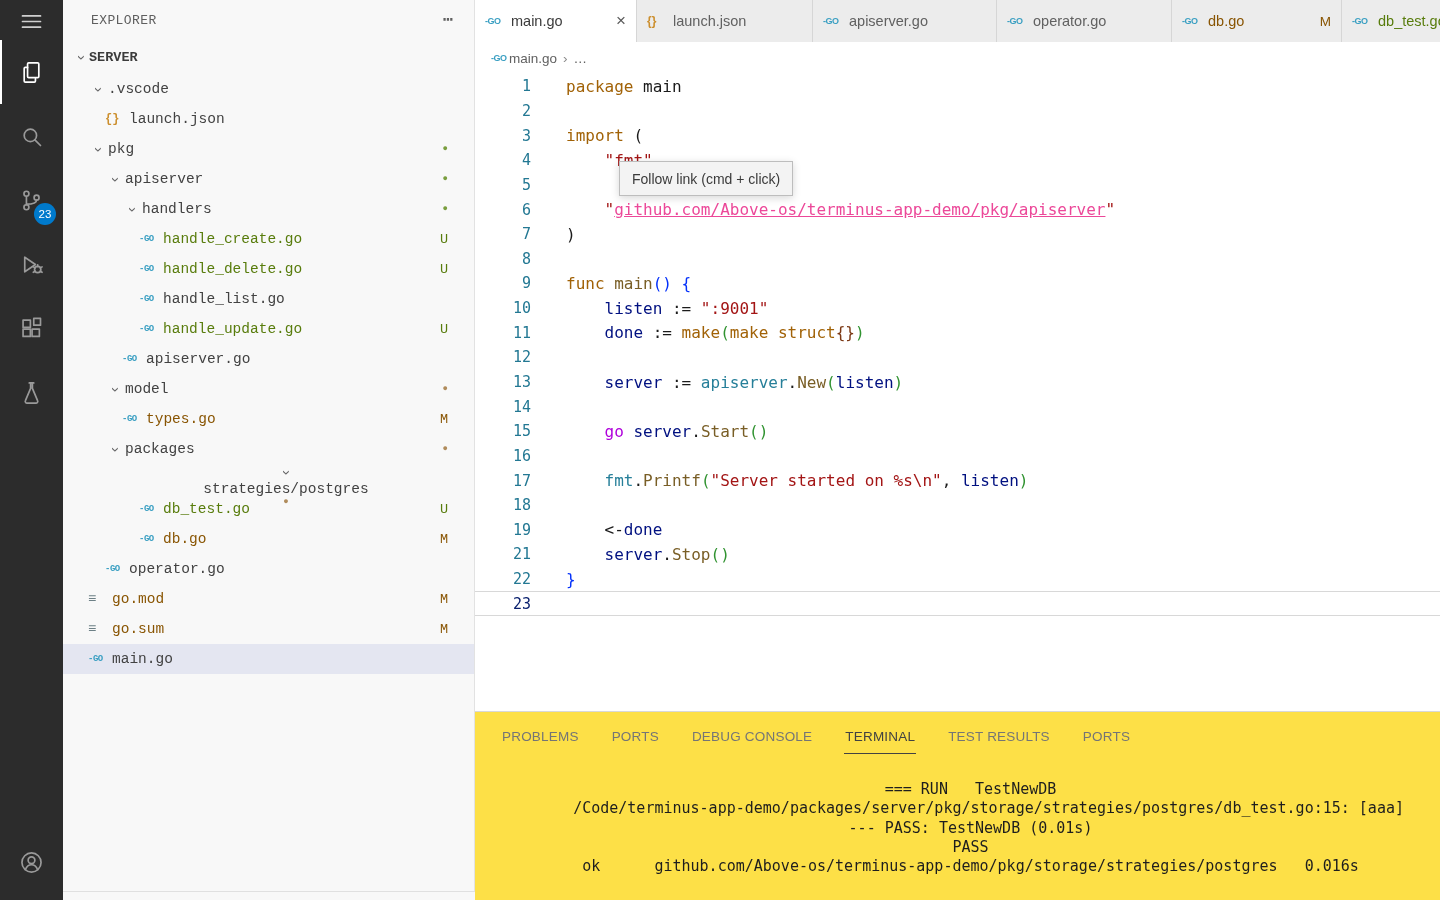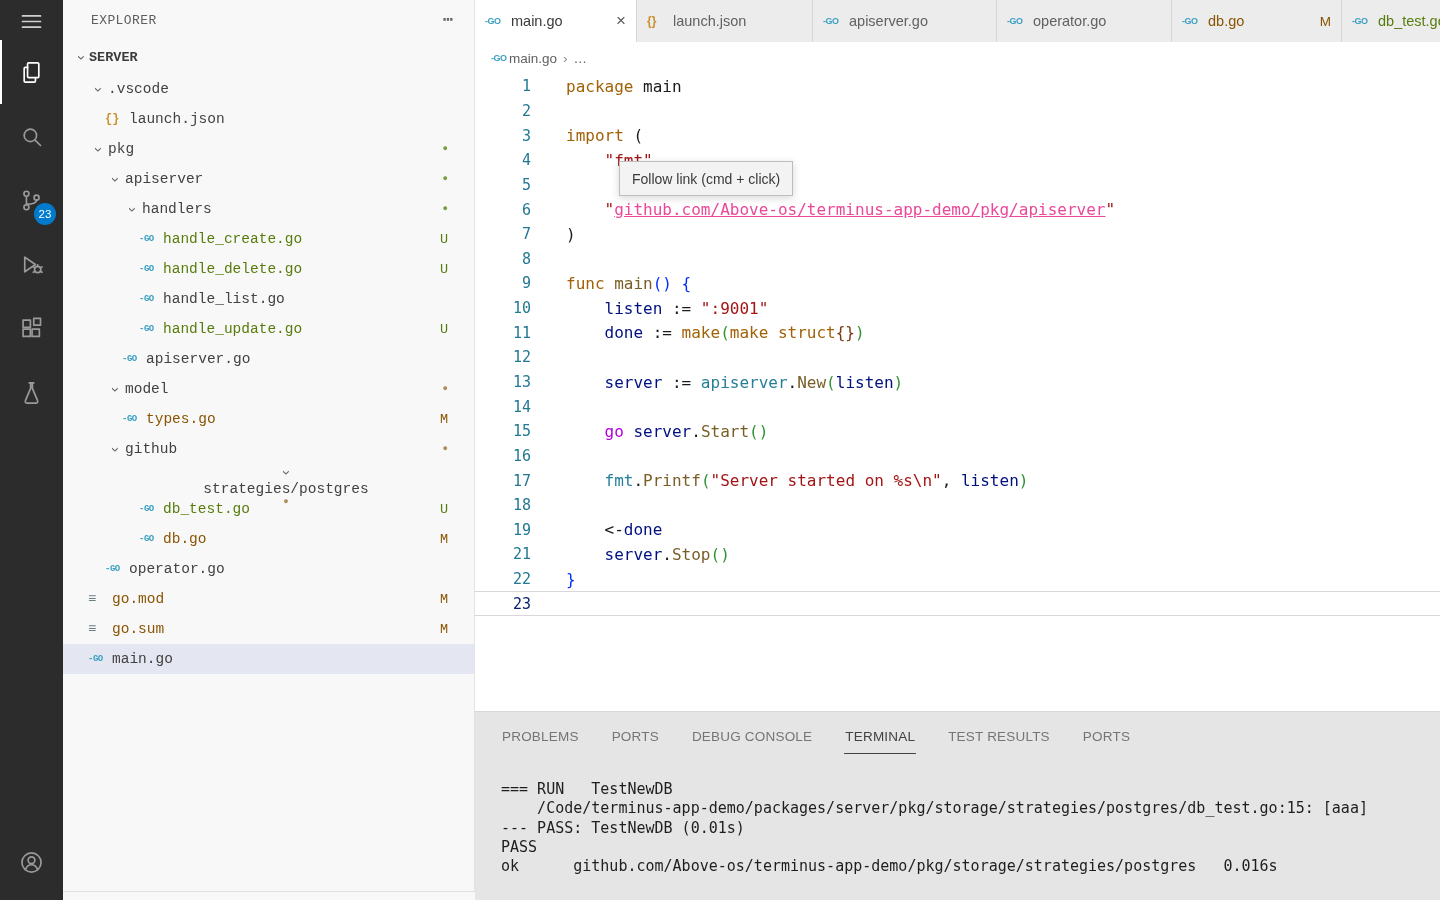--- a/index.html
+++ b/index.html
@@ -84,22 +84,22 @@
   .tok-b1 { color:#0431fa; }
   .tok-b2 { color:#319331; }
   .tok-b3 { color:#7b3814; }
   .tok-link { color:#ec4899; text-decoration:underline; cursor:pointer; }
 
   .tooltip { position:absolute; left:619px; top:161px; height:35px; z-index:20; background:#f3f3f3;
     border:1px solid #bdbdbd; box-shadow:0 2px 8px rgba(0,0,0,.16); display:flex; align-items:center;
     padding:0 12px; font-size:14px; color:#3b3b3b; white-space:nowrap; }
 
   
-  .panel { position:absolute; left:0; top:711px; width:965px; height:189px; background:#e5e5e5;
-    border-top:1px solid #d8d8d8; }
+  .panel { position:absolute; left:0; top:711px; width:965px; height:189px; background:#fde047;
+    border-top:1px solid #d8d8d8;text-align:center; }
   .panel-tabs { display:flex; align-items:flex-end; padding-left:26px; height:42px; }
   .ptab { margin-right:31px; padding:10px 1px 9px; font-size:13.5px; letter-spacing:.2px; color:#757575;
     cursor:pointer; border-bottom:1.5px solid transparent; white-space:nowrap; }
   .ptab.active { color:#424242; border-bottom-color:#424242; }
   .terminal { padding:26px 0 0 26px; font-family:"DejaVu Sans Mono", monospace; font-size:15px;
     line-height:19.3px; color:#1e1e1e; cursor:text; }
   .tline { white-space:pre; }
 </style>
 </head>
 <body>
@@ -233,21 +233,21 @@
         <span class="gdot dot-brown">●</span>
       </div>
       <div class="tree-row file st-modified" style="padding-left: 59px;">
         <span class="ficon icon-go">-GO</span>
         <span class="tlabel">types.go</span>
         <span class="flex-sp"></span>
         <span class="gbadge">M</span>
       </div>
       <div class="tree-row folder" style="padding-left: 42px;">
         <span class="chev down">›</span>
-        <span class="tlabel">github</span>
+        <span class="tlabel">packages</span>
         <span class="flex-sp"></span>
         <span class="gdot dot-brown">●</span>
       </div>
       <div class="tree-row folder" style="padding-left: 59px; flex-direction: column;">
         <span class="chev down">›</span>
         <span class="tlabel">strategies/postgres</span>
         <span class="flex-sp"></span>
         <span class="gdot dot-brown">●</span>
       </div>
       <div class="tree-row file st-untracked" style="padding-left: 76px;">

